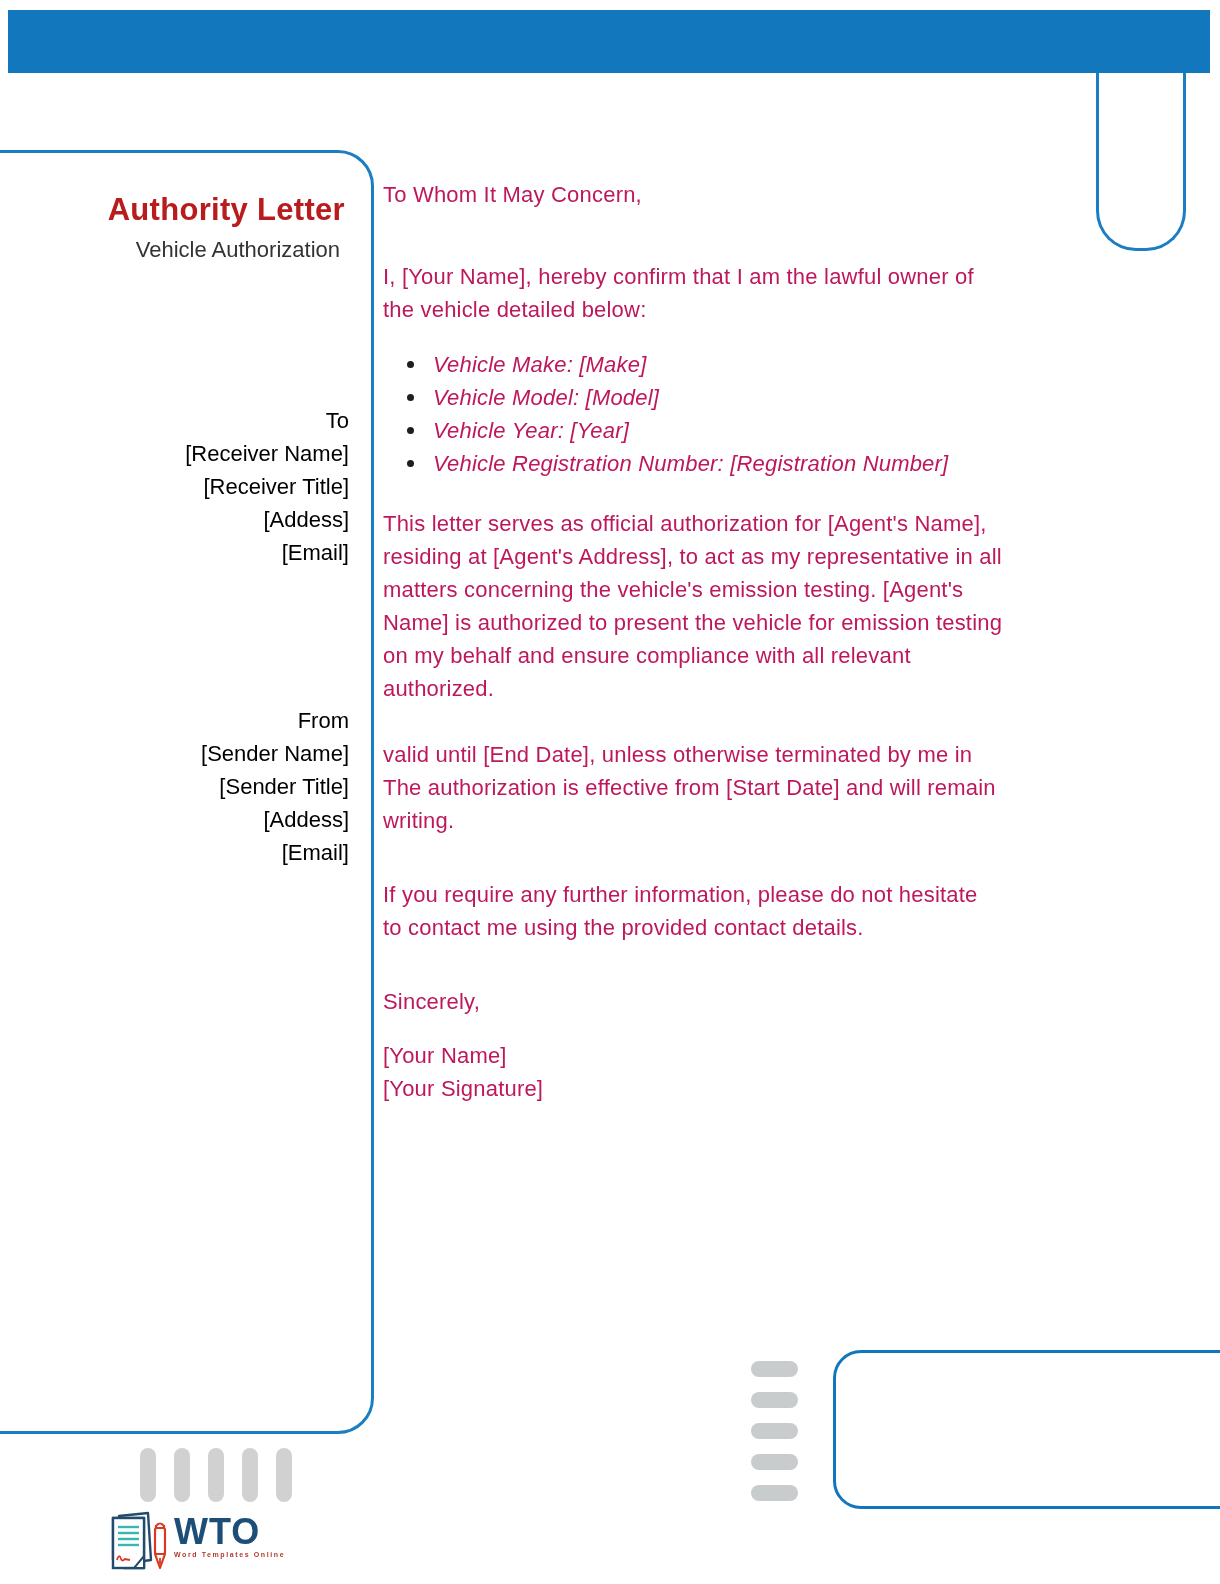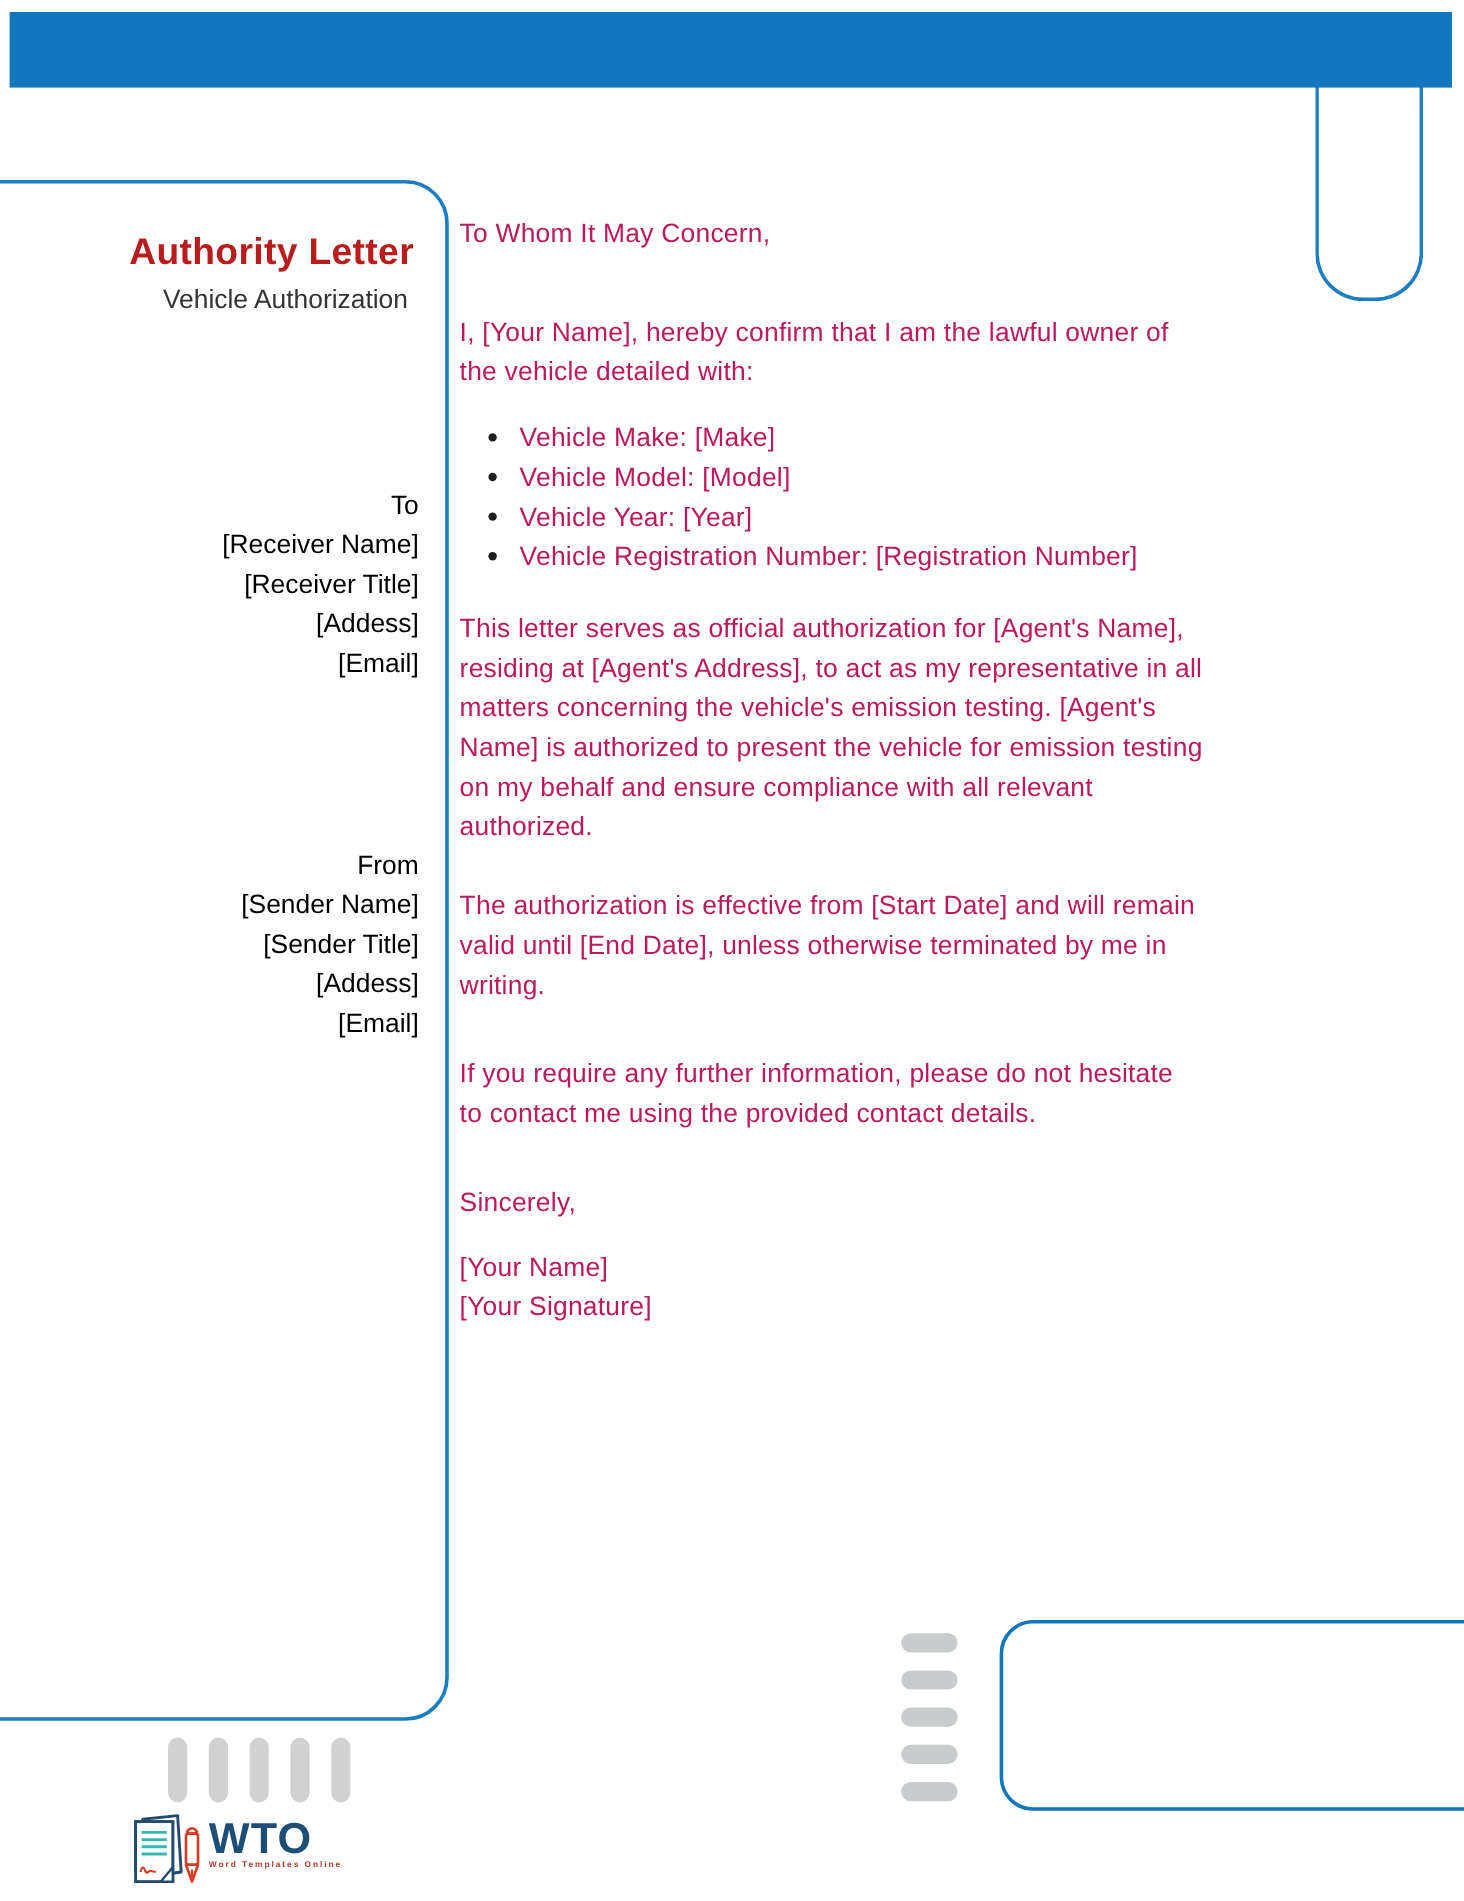--- a/index.html
+++ b/index.html
@@ -42,21 +42,21 @@
   .addr-to   { top: 251px; }
   .addr-from { top: 551px; }
   
   .letter {
     position: absolute; left: 383px; top: 178px; width: 712px;
     font-size: 22px; line-height: 33px; color: #be185d;
     letter-spacing: 0.2px;
   }
   .letter .line { white-space: nowrap; }
   .intro   { margin-top: 49px; }
-  .bullets { list-style: none; margin-bottom: 0; padding: 0; }
+  .bullets { list-style: none; margin-bottom: 0; padding: 0; font-style: italic; }
   .bullets li { position: relative; padding-left: 50px; white-space: nowrap; }
   .bullets li .dot {
     position: absolute; left: 24px; top: 13px;
     width: 7px; height: 7px; border-radius: 50%; background: #1e1e1e;
   }
   .para1 { margin-top: 27px; }
   .para2 { margin-top: 33px; }
   .para3 { margin-top: 41px; }
   .closing { margin-top: 41px; }
   .signature { margin-top: 21px; }
@@ -117,42 +117,42 @@
     <div>[Addess]</div>
     <div>[Email]</div>
   </div>
 </div>
 
 <div class="letter">
   <div class="salutation line">To Whom It May Concern,</div>
 
   <div class="intro">
     <div class="line">I, [Your Name], hereby confirm that I am the lawful owner of</div>
-    <div class="line">the vehicle detailed with:</div>
+    <div class="line">the vehicle detailed below:</div>
   </div>
 
   <ul class="bullets">
     <li><span class="dot"></span><span>Vehicle Make: [Make]</span></li>
     <li><span class="dot"></span><span>Vehicle Model: [Model]</span></li>
     <li><span class="dot"></span><span>Vehicle Year: [Year]</span></li>
     <li><span class="dot"></span><span>Vehicle Registration Number: [Registration Number]</span></li>
   </ul>
 
   <div class="para1">
     <div class="line">This letter serves as official authorization for [Agent's Name],</div>
     <div class="line">residing at [Agent's Address], to act as my representative in all</div>
     <div class="line">matters concerning the vehicle's emission testing. [Agent's</div>
     <div class="line">Name] is authorized to present the vehicle for emission testing</div>
     <div class="line">on my behalf and ensure compliance with all relevant</div>
     <div class="line">authorized.</div>
   </div>
 
   <div class="para2">
+    <div class="line">valid until [End Date], unless otherwise terminated by me in</div>
     <div class="line">The authorization is effective from [Start Date] and will remain</div>
-    <div class="line">valid until [End Date], unless otherwise terminated by me in</div>
     <div class="line">writing.</div>
   </div>
 
   <div class="para3">
     <div class="line">If you require any further information, please do not hesitate</div>
     <div class="line">to contact me using the provided contact details.</div>
   </div>
 
   <div class="closing line">Sincerely,</div>
 

